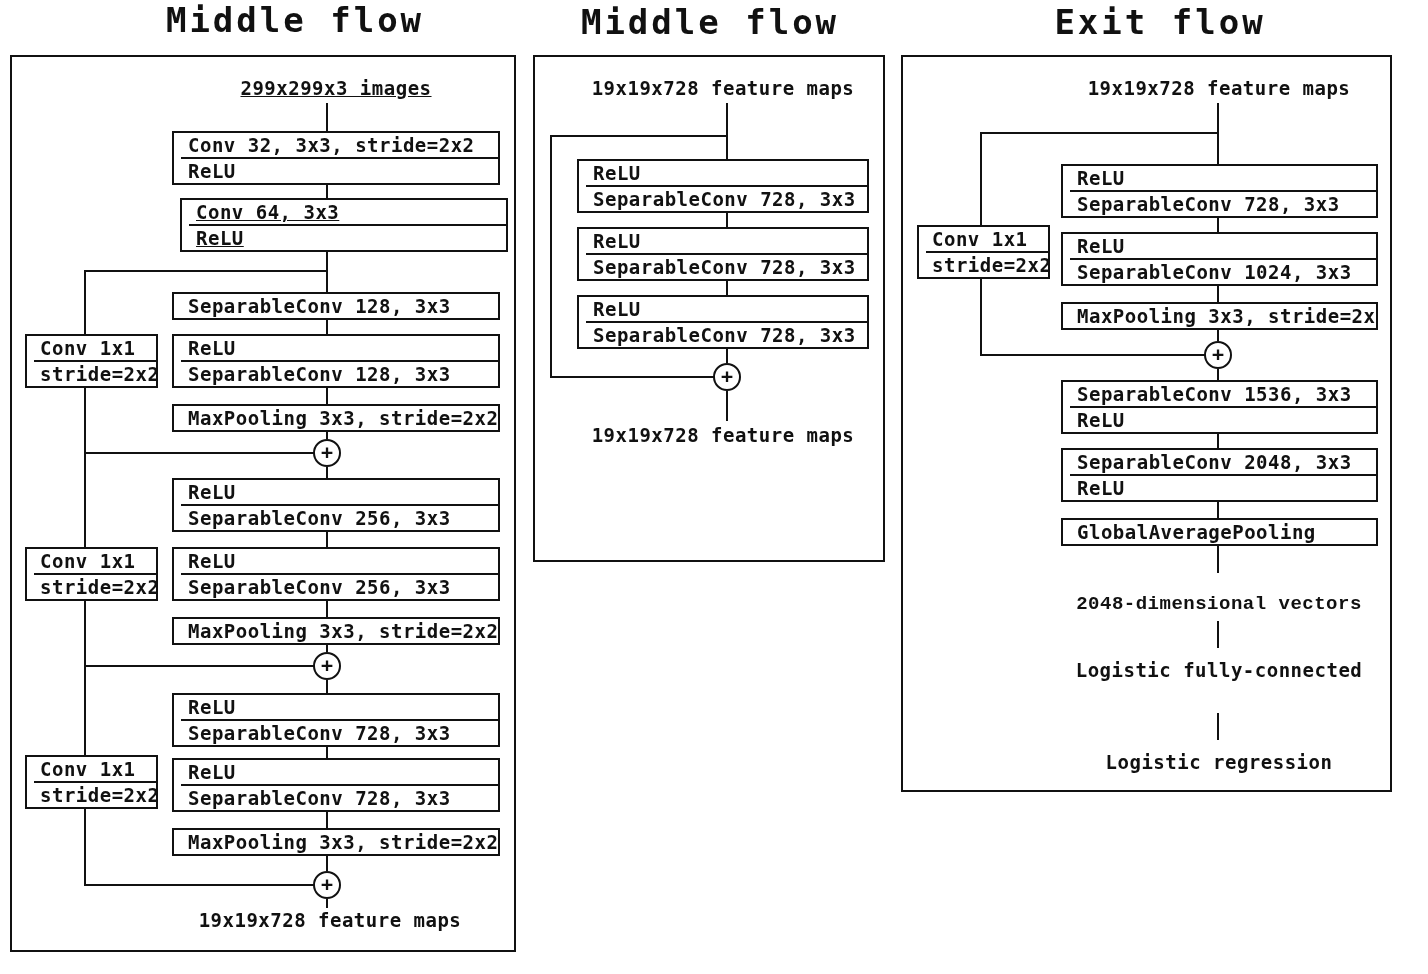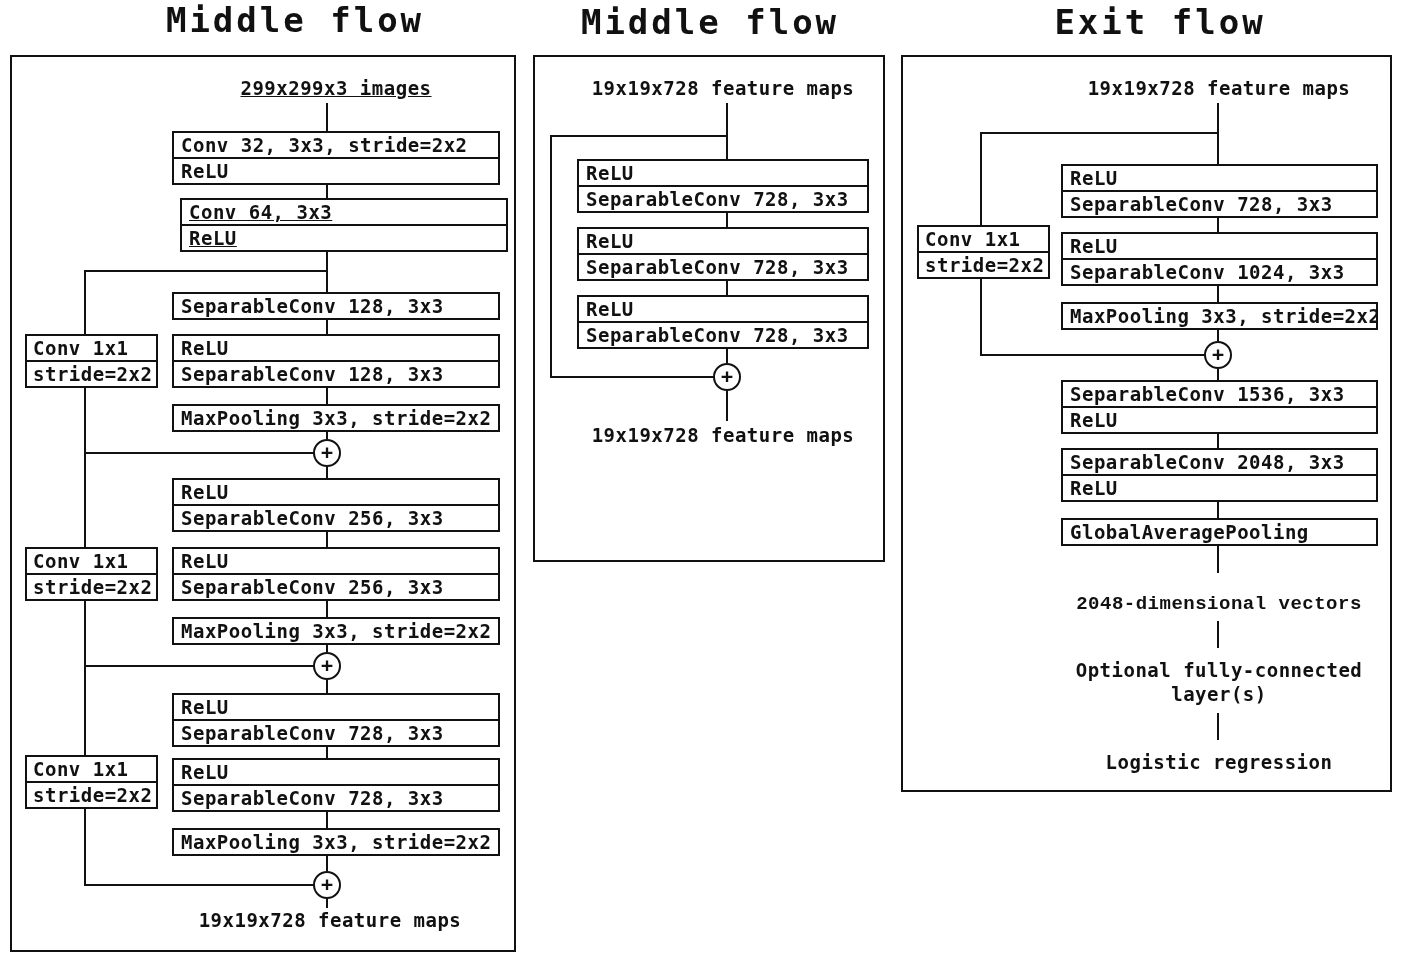--- a/index.html
+++ b/index.html
@@ -16,21 +16,21 @@
     position:absolute; border:2px solid #111; box-sizing:border-box;
   }
   .vl { position:absolute; width:2px; background:#111; }
   .hl { position:absolute; height:2px; background:#111; }
   .box {
     position:absolute; background:#fff; border:2px solid #111;
     box-sizing:border-box;
   }
   .box .row {
     height:24px; line-height:24px; font-size:19px; font-weight:bold;
-    letter-spacing:0.5px; padding-left:7px; white-space:nowrap; overflow:hidden;
+    letter-spacing:0.5px; padding-left:7px; white-space:nowrap; overflow:hidden;margin-left:7px;
   }
   .box .row + .row { border-top:2px solid #111; }
   .t {
     position:absolute; font-size:19px; font-weight:bold; letter-spacing:0.5px;
     line-height:24px; text-align:center; white-space:nowrap;
   }
   .t2 {
     position:absolute; font-size:19px; font-weight:bold; letter-spacing:0.5px;
     line-height:24px; text-align:center;
   }
@@ -207,18 +207,17 @@
   <div class="box" style="left:1061px; top:448px; width:317px;">
     <div class="row">SeparableConv 2048, 3x3</div>
     <div class="row">ReLU</div>
   </div>
   <div class="box" style="left:1061px; top:518px; width:317px;">
     <div class="row">GlobalAveragePooling</div>
   </div>
 
   <div class="t" style="left:1059px; top:592px; width:320px;font-family:Liberation Mono, monospace;">2048-dimensional vectors</div>
   <div class="t2" style="left:1059px; top:658px; width:320px;">
-    <div>Optional fully-connected</div>
-    <div>layer(s)</div>
+    <div>Logistic fully-connected</div>
   </div>
   <div class="t" style="left:1059px; top:750px; width:320px;">Logistic regression</div>
 
 </div>
 
 </body></html>

